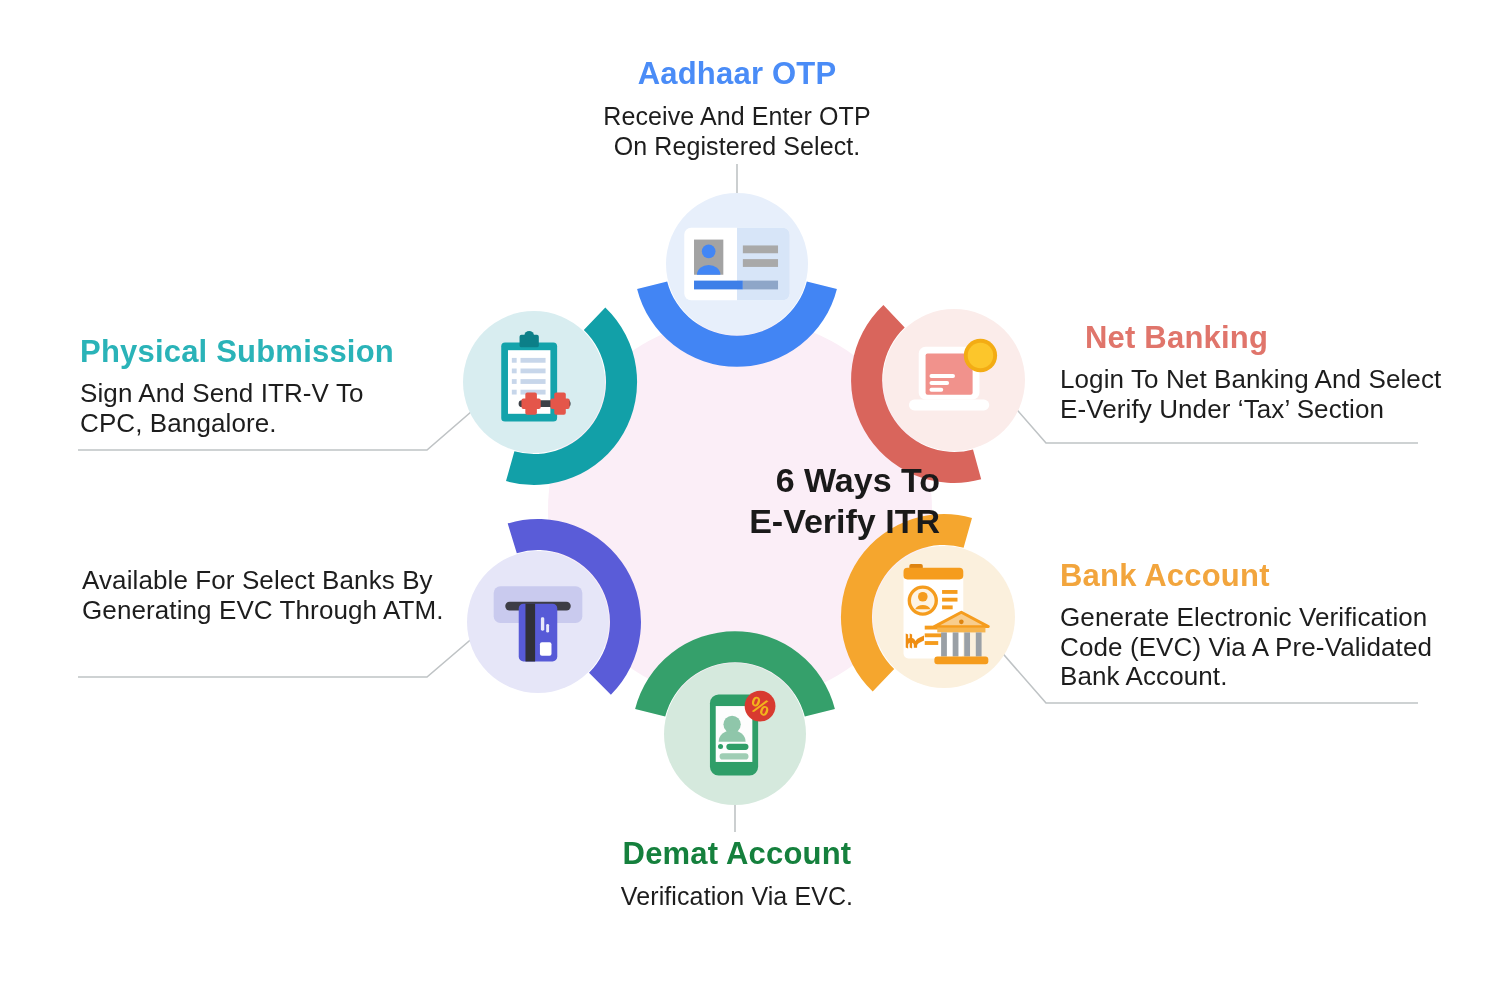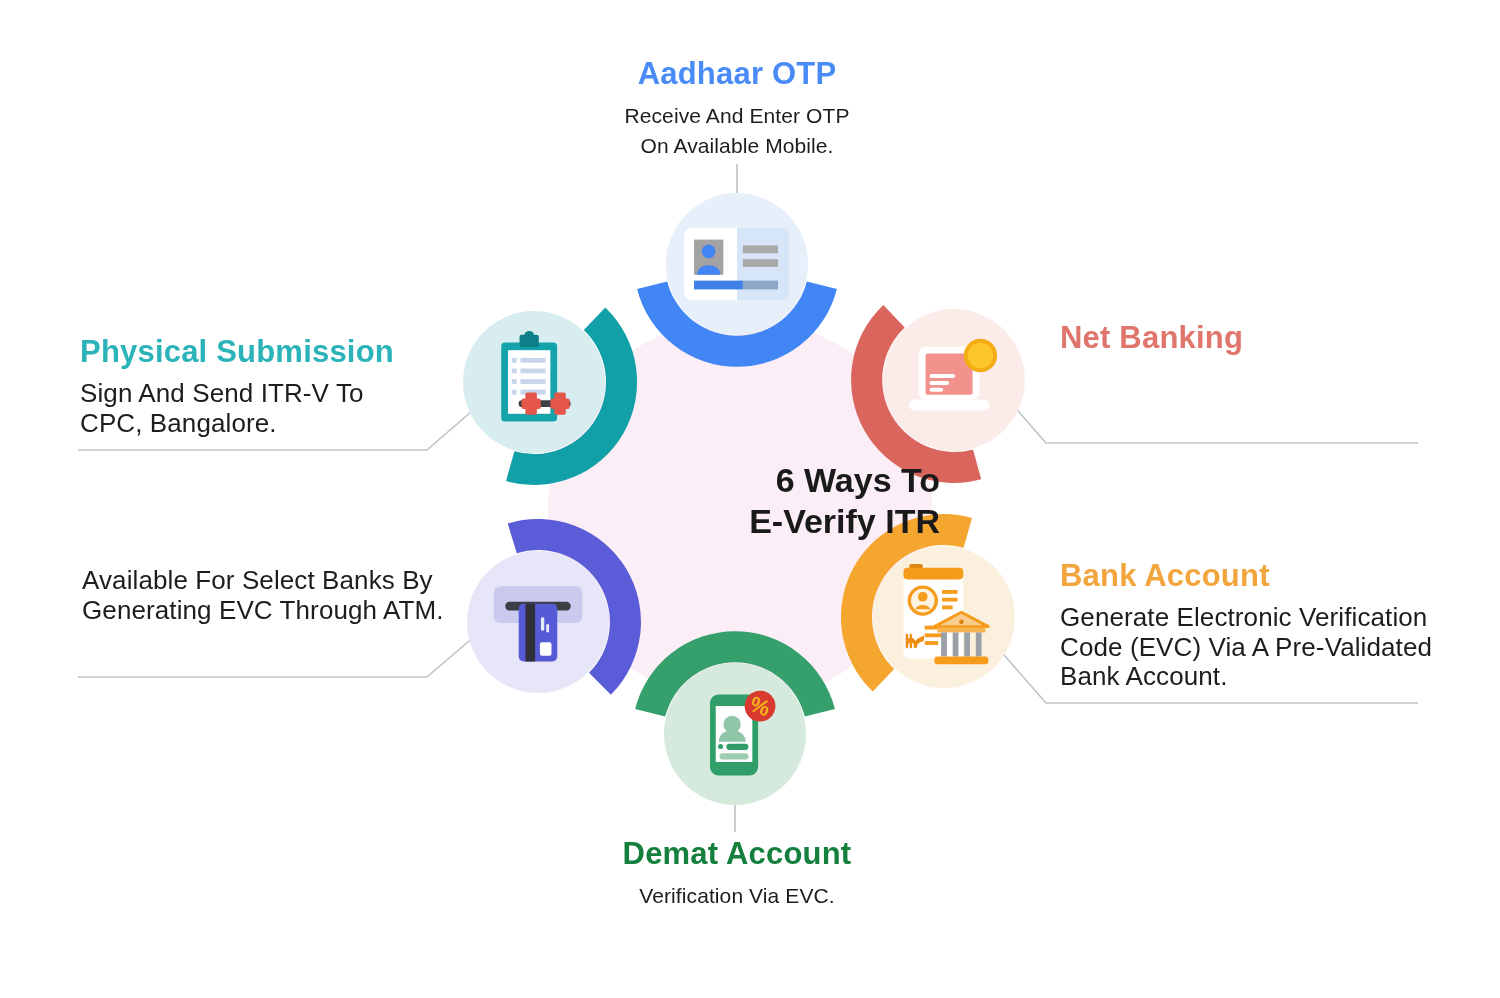--- a/index.html
+++ b/index.html
@@ -13,21 +13,21 @@
 
   svg.overlay { position:absolute; left:0; top:0; z-index:1; }
 
   .icon-circle { position:absolute; width:142px; height:142px; border-radius:50%; z-index:2;
                  display:flex; align-items:center; justify-content:center; }
 
   .label-block { position:absolute; z-index:4; }
   .method-title { font-size:31px; font-weight:bold; letter-spacing:.2px; margin-bottom:9px; }
   .method-desc { font-size:26px; line-height:29.5px; color:#1d1d1d; letter-spacing:.1px; }
   .tc { text-align:center; }
-  .tc .method-desc { font-size:21px; line-height:30px; }
+  .tc .method-desc { font-size:25px; line-height:30px; }
 </style>
 </head>
 <body>
 
 <div class="stage">
 
   <div class="center-circle" style="background: rgb(251, 238, 247);"></div>
 
   <svg class="overlay" width="1500" height="998" viewBox="0 0 1500 998">
     <g fill="none" stroke="#bfc3c5" stroke-width="1.6">
@@ -61,38 +61,42 @@
       <rect x="66" y="24" width="36" height="8" fill="#a9a9a9"></rect>
       <rect x="66" y="38" width="36" height="8" fill="#a9a9a9"></rect>
       <rect x="16" y="60" width="50" height="9" fill="#3e7fe8"></rect>
       <rect x="66" y="60" width="36" height="9" fill="#8ea6c8"></rect>
     </svg>
   </div>
   <div class="label-block tc" style="left:510px; top:56px; width:454px;">
     <div class="method-title" style="color: rgb(74, 140, 247);">Aadhaar OTP</div>
     <div class="method-desc">
       <div>Receive And Enter OTP</div>
-      <div>On Available Mobile.</div>
+      <div>On Registered Select.</div>
     </div>
   </div>
 
   <div class="icon-circle" style="left: 883px; top: 309px; background: rgb(251, 236, 234);">
     <svg width="118" height="98" viewBox="0 0 120 100">
       <rect x="24" y="16" width="62" height="54" rx="7" fill="#ffffff"></rect>
       <rect x="31" y="23" width="48" height="42" rx="2" fill="#f1928c"></rect>
       <rect x="35" y="44" width="26" height="4" rx="2" fill="#ffffff"></rect>
       <rect x="35" y="51" width="20" height="4" rx="2" fill="#ffffff"></rect>
       <rect x="35" y="58" width="14" height="4" rx="2" fill="#ffffff"></rect>
       <rect x="14" y="70" width="82" height="11" rx="5.5" fill="#ffffff"></rect>
       <circle cx="87" cy="25" r="17" fill="#f3ac14"></circle>
       <circle cx="87" cy="25" r="13" fill="#fcc62b"></circle>
     </svg>
   </div>
   <div class="label-block" style="left:1060px; top:320px;">
-    <div class="method-title" style="color: rgb(224, 117, 107);">Net Banking</div>
+    <div class="method-title" style="color: rgb(224, 117, 107); margin-left: 25px;">Net Banking</div>
+    <div class="method-desc">
+      <div>Login To Net Banking And Select</div>
+      <div>E-Verify Under ‘Tax’ Section</div>
+    </div>
   </div>
 
   <div class="icon-circle" style="left: 873px; top: 546px; background: rgb(251, 240, 221);">
     <svg width="116" height="106" viewBox="0 0 120 110">
       <rect x="24" y="0" width="14" height="10" rx="2" fill="#de8410"></rect>
       <rect x="18" y="10" width="62" height="88" rx="5" fill="#ffffff"></rect>
       <rect x="18" y="4" width="62" height="12" rx="4" fill="#f59c1d"></rect>
       <circle cx="38" cy="38" r="14" fill="#fdf3e3" stroke="#f59c1d" stroke-width="3.5"></circle>
       <circle cx="38" cy="34" r="5" fill="#f59c1d"></circle>
       <path d="M30 47 a9 8 0 0 1 16 0 z" fill="#f59c1d"></path>

